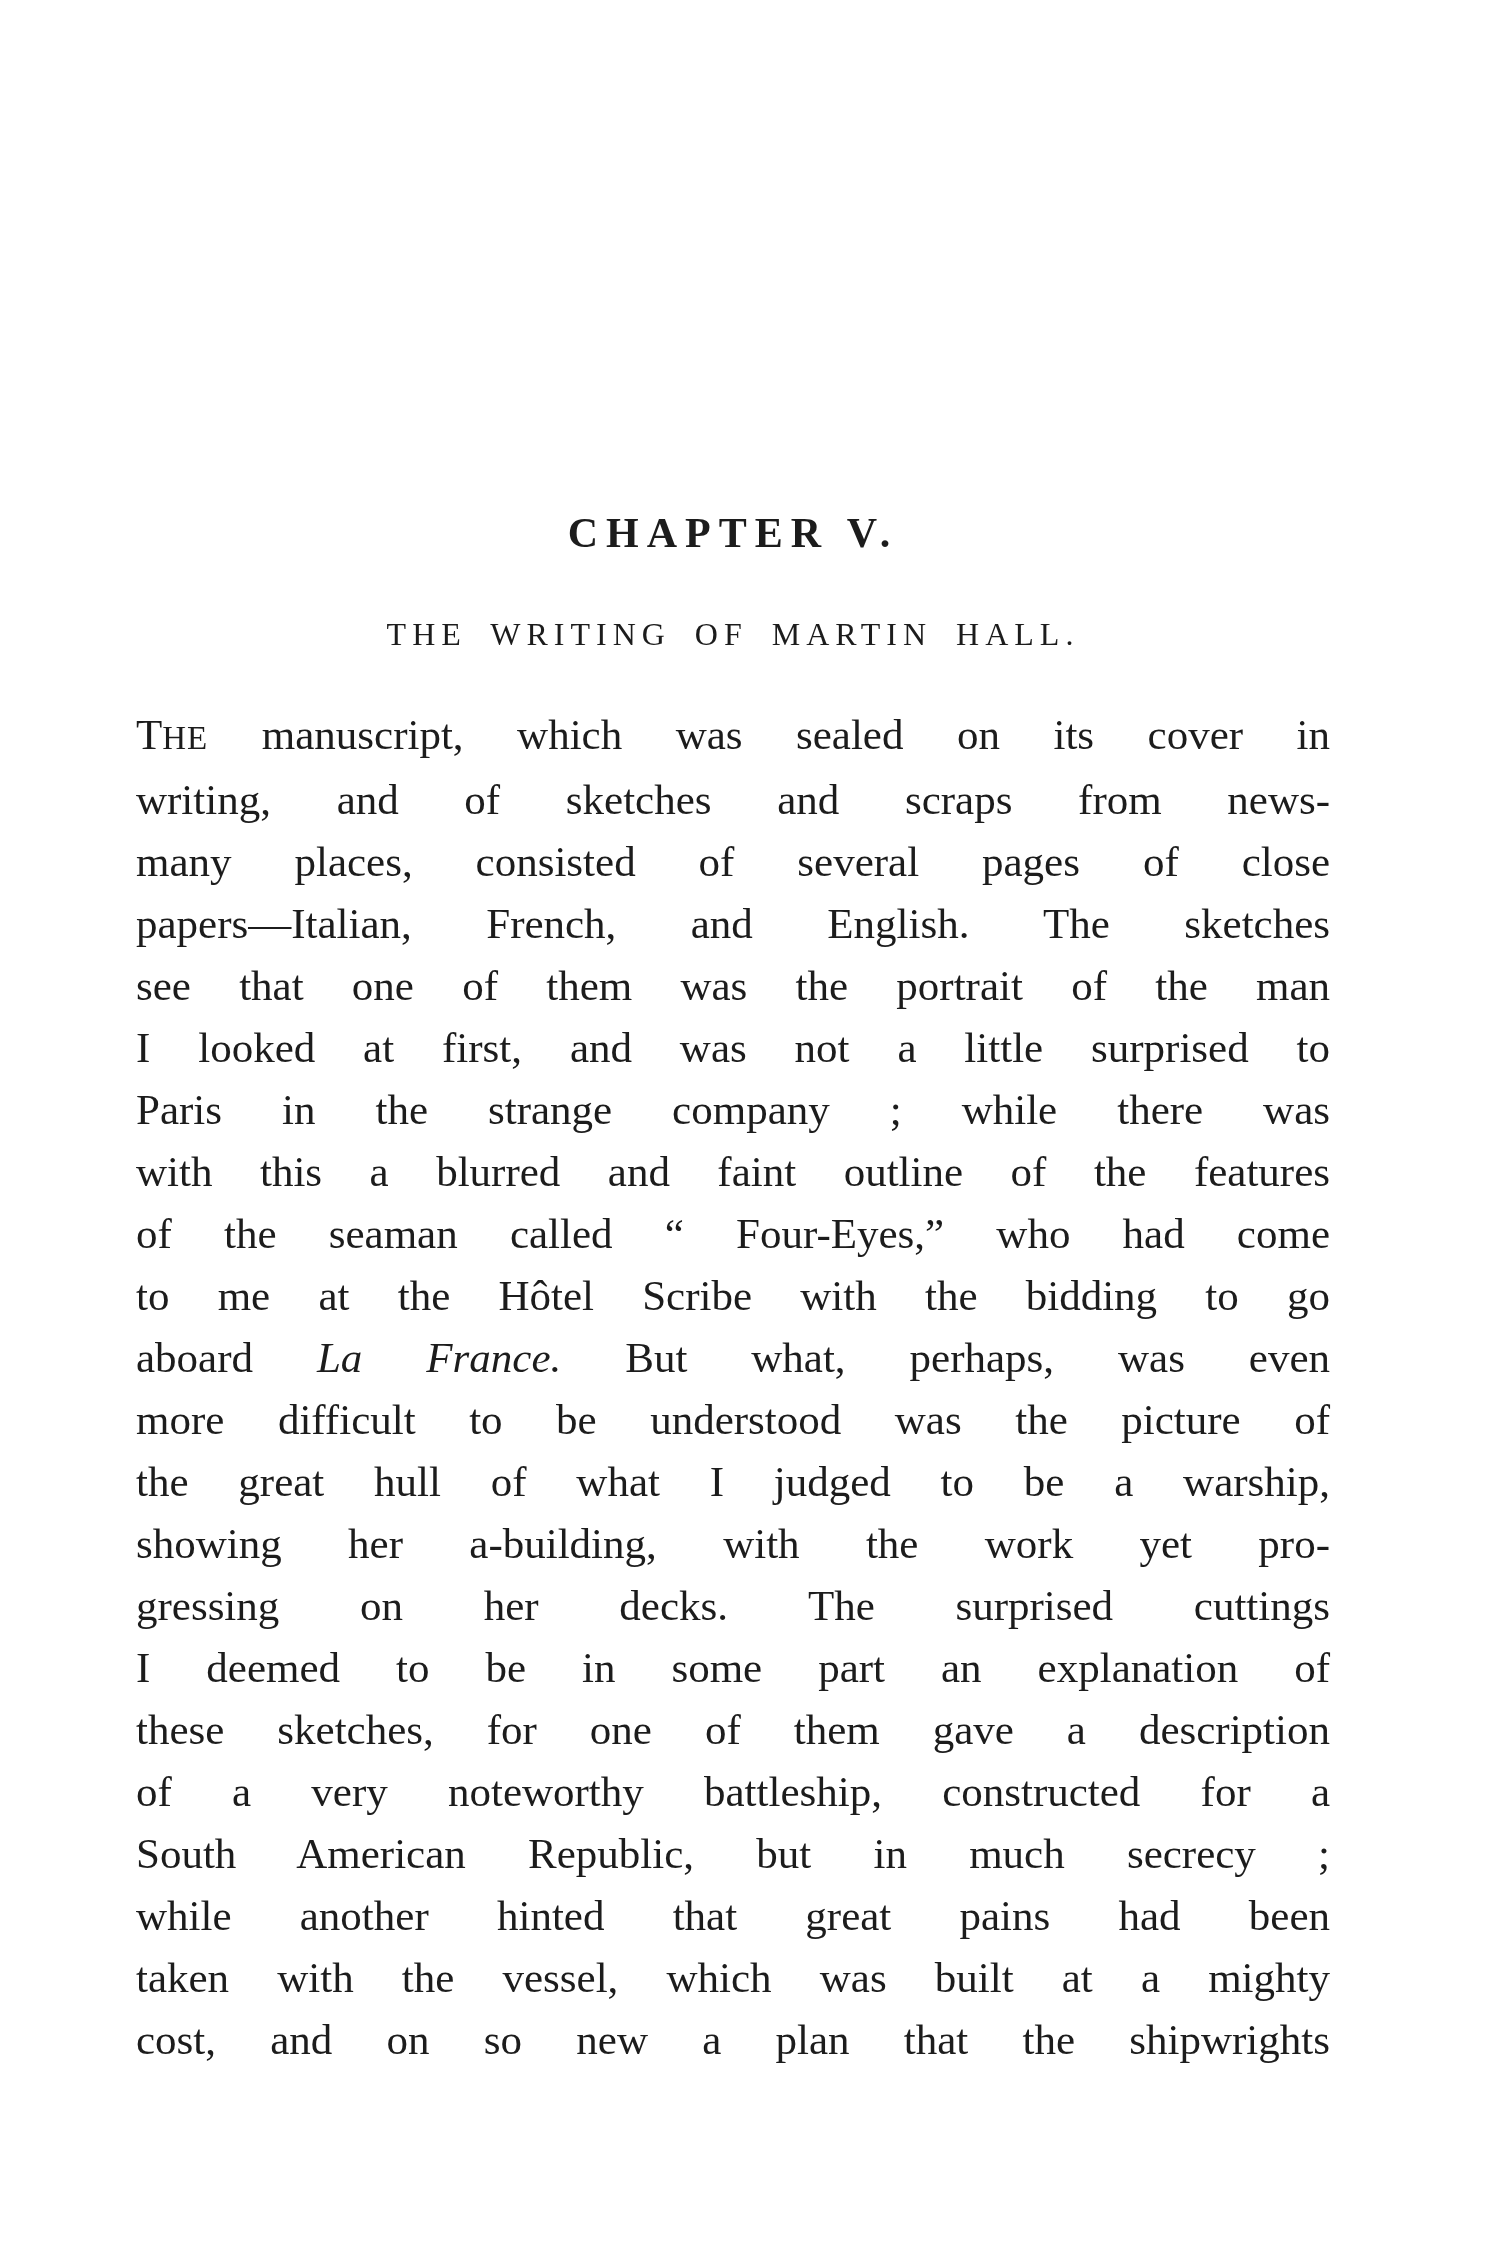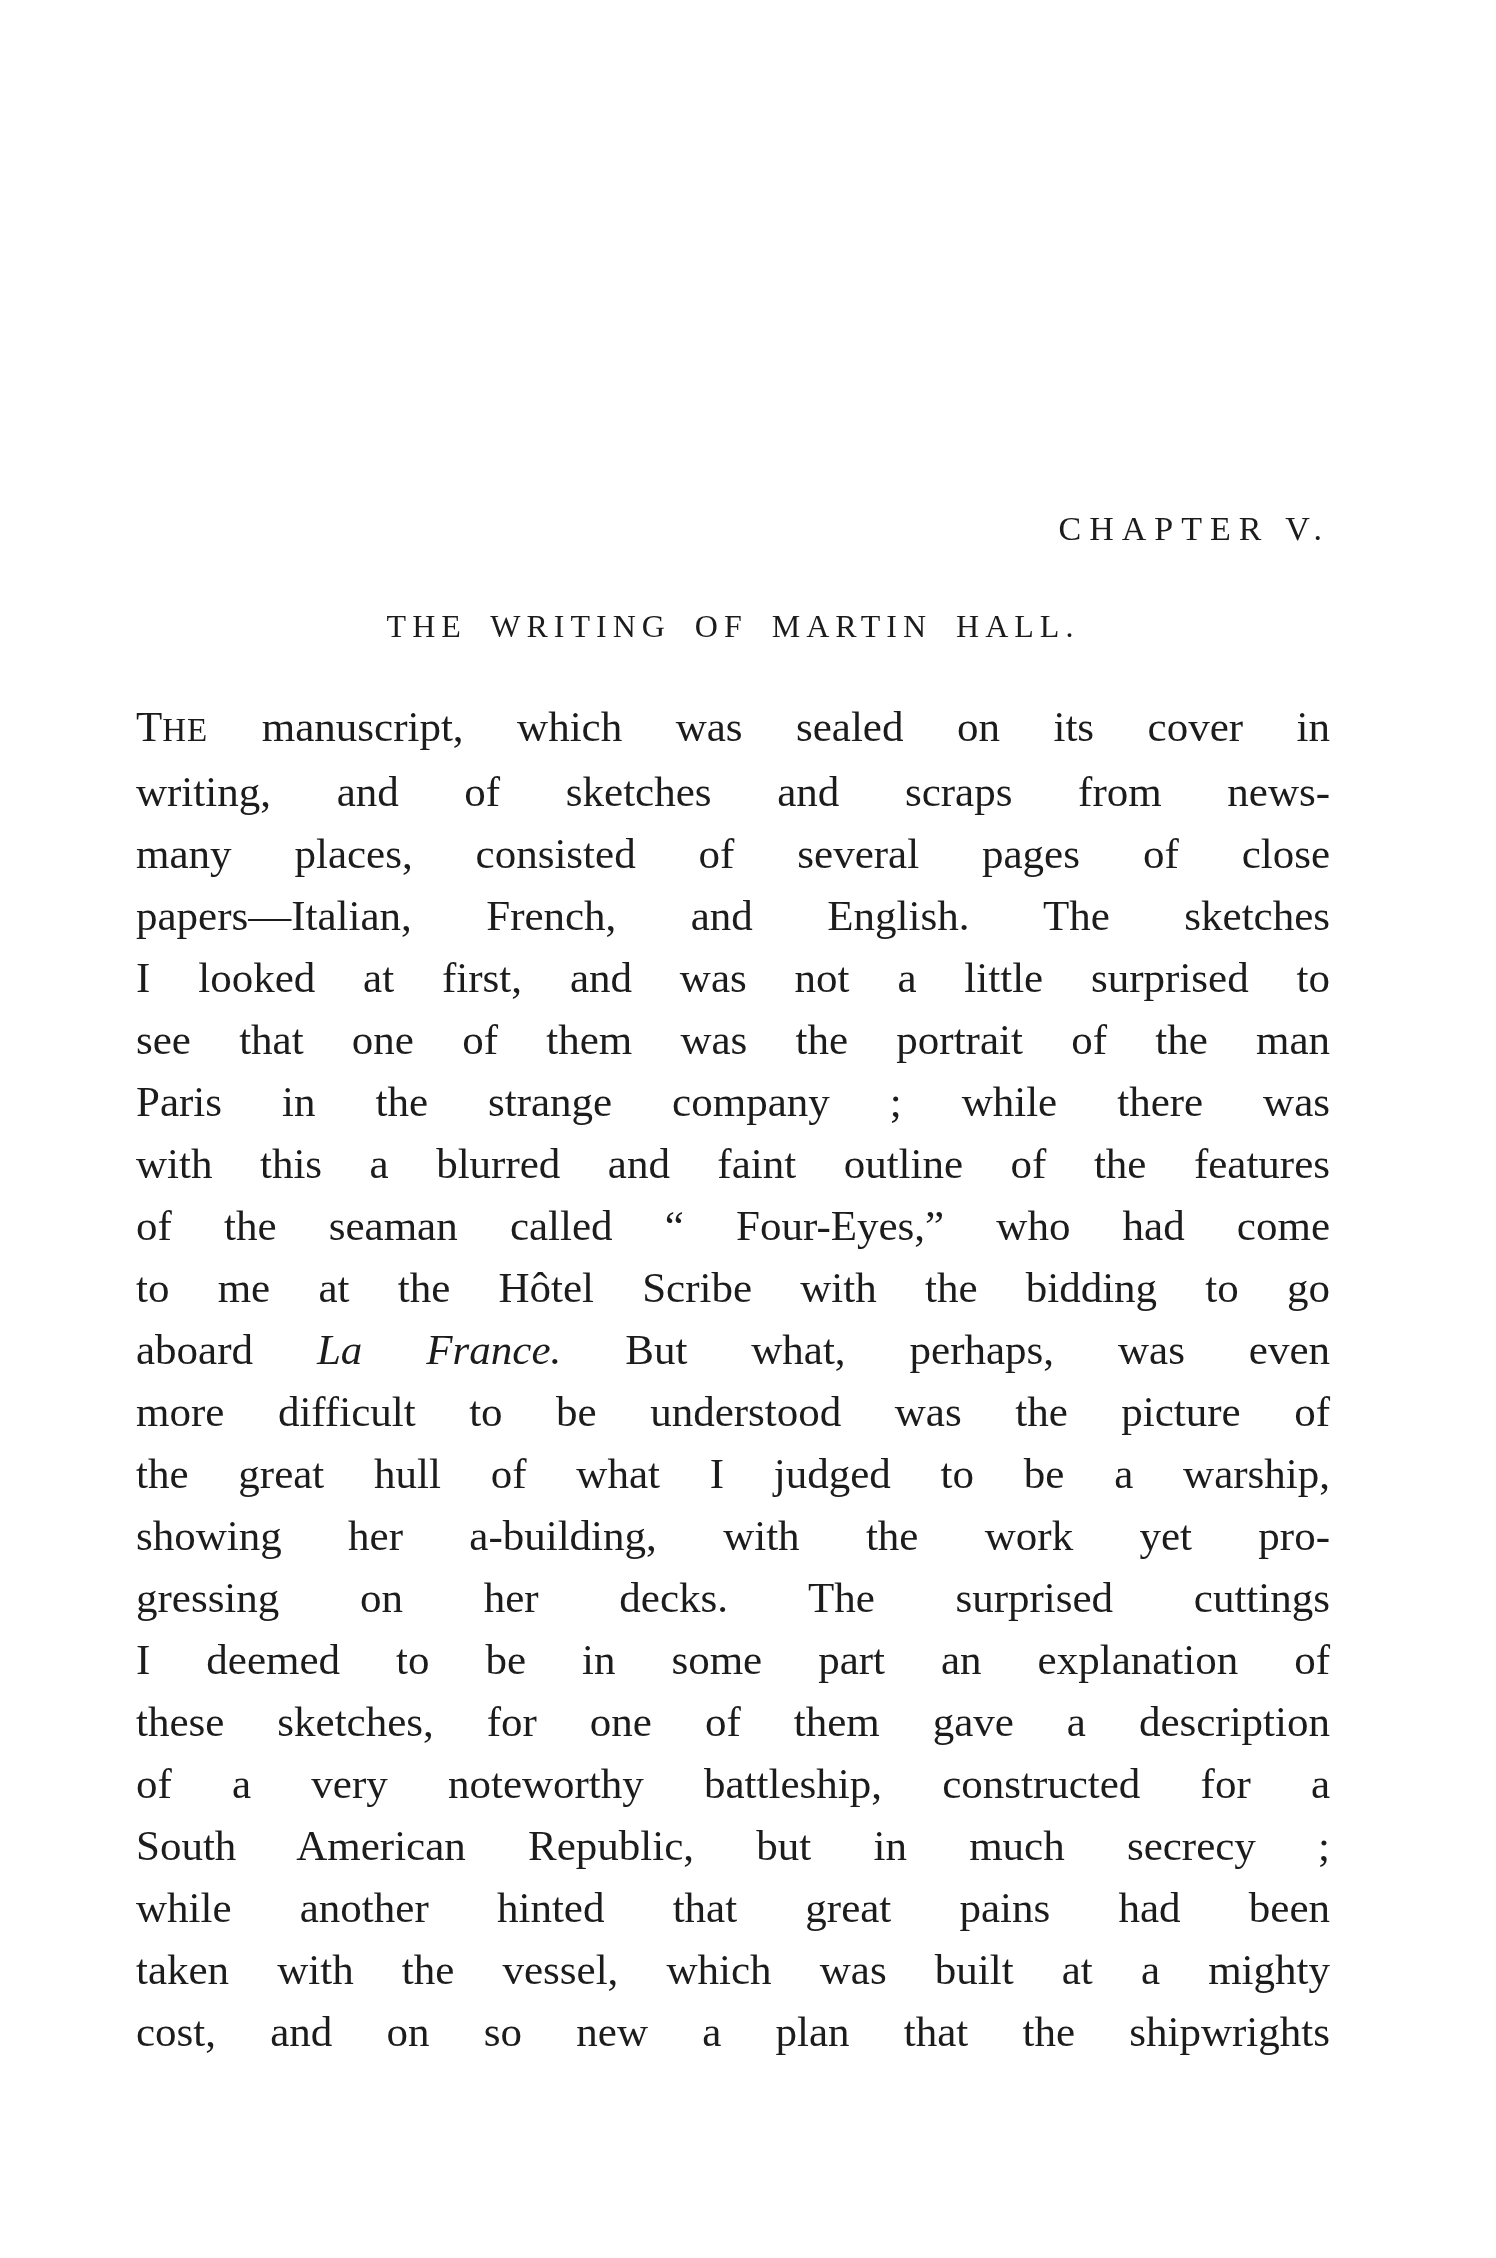--- a/index.html
+++ b/index.html
@@ -16,23 +16,23 @@
     color: #1c1c1c;
     font-family: "Liberation Serif", "DejaVu Serif", serif;
     overflow: hidden;
   }
   .content {
     padding: 0 166px 0 136px;
   }
   .chapter-title {
     margin: 0;
     padding-top: 512px;
-    text-align: right;
-    font-size: 34px;
-    font-weight: 400;
+    text-align: center;
+    font-size: 42px;
+    font-weight: 700;
     letter-spacing: 8px;
     line-height: 1;
   }
   .section-title {
     margin: 64px 0 0 0;
     text-align: center;
     font-size: 32px;
     font-weight: 400;
     letter-spacing: 6px;
     word-spacing: 10px;
@@ -66,22 +66,22 @@
 
     <h1 class="chapter-title">CHAPTER V.</h1>
 
     <h2 class="section-title">THE WRITING OF MARTIN HALL.</h2>
 
     <div class="body-text">
       <div class="line"><span class="lead-cap">T</span><span class="small-caps">HE</span><span> manuscript, which was sealed on its cover in</span></div>
       <div class="line">writing, and of sketches and scraps from news-</div>
       <div class="line">many places, consisted of several pages of close</div>
       <div class="line">papers—Italian, French, and English. The sketches</div>
+      <div class="line">see that one of them was the portrait of the man</div>
       <div class="line">I looked at first, and was not a little surprised to</div>
-      <div class="line">see that one of them was the portrait of the man</div>
       <div class="line">Paris in the strange company ; while there was</div>
       <div class="line">with this a blurred and faint outline of the features</div>
       <div class="line">of the seaman called “ Four-Eyes,” who had come</div>
       <div class="line">to me at the Hôtel Scribe with the bidding to go</div>
       <div class="line"><span>aboard </span><span class="italic">La France.</span><span> But what, perhaps, was even</span></div>
       <div class="line">more difficult to be understood was the picture of</div>
       <div class="line">the great hull of what I judged to be a warship,</div>
       <div class="line">showing her a-building, with the work yet pro-</div>
       <div class="line">gressing on her decks. The surprised cuttings</div>
       <div class="line">I deemed to be in some part an explanation of</div>

